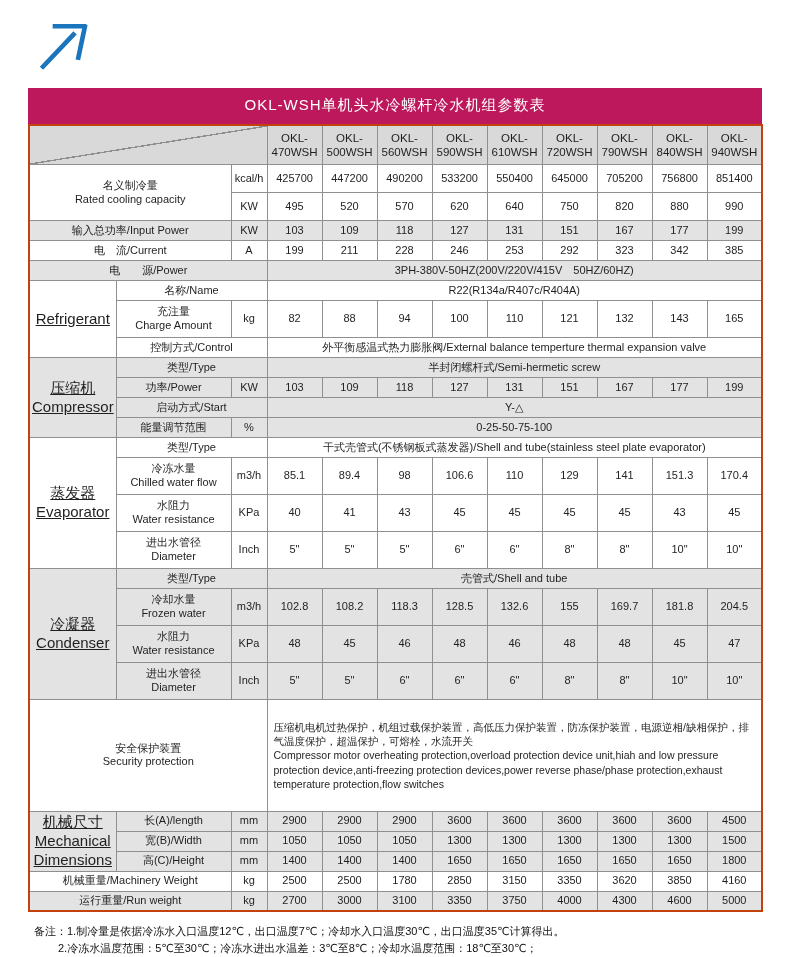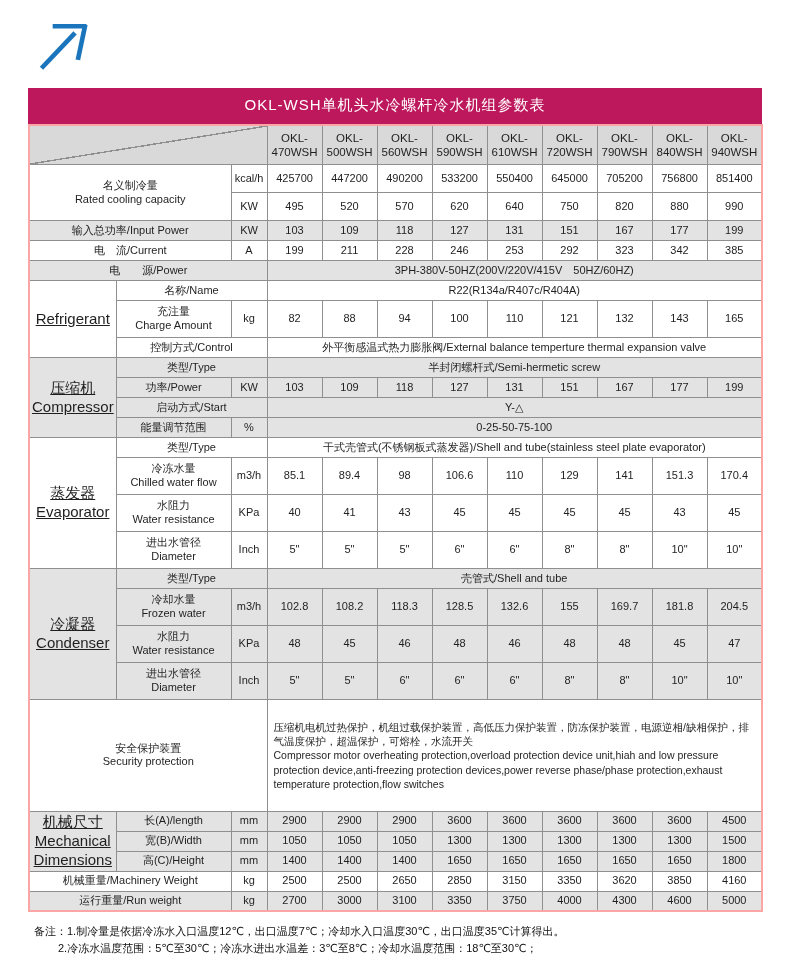--- a/index.html
+++ b/index.html
@@ -19,21 +19,21 @@
 
   
   .banner{
     margin:16px 28px 0;background:#be185d;color:#fff;
     text-align:center;font-size:15px;padding:8px 0 9px;letter-spacing:1px;
   }
 
   
   table{
     border-collapse:collapse;table-layout:fixed;width:734px;margin:0 28px;
-    font-size:11px;border:2px solid #fca5a5;
+    font-size:11px;border:2px solid #c2410c;
   }
   td{
     border:1px solid #8f8f8f;text-align:center;vertical-align:middle;
     padding:1px 2px;line-height:1.25;background:#fff;overflow:hidden;
   }
   tr.gray td{background:#e3e3e3;}
   thead td{background:#d9d9d9;height:36px;font-size:11.5px;}
   tr.h-s{height:20px;}
   tr.h-m{height:28px;}
   tr.h-d{height:37px;}
@@ -442,21 +442,21 @@
           <td>1650</td>
           <td>1800</td>
         </tr>
         <tr class="white h-s">
           <td colspan="2">
             <div>机械重量/Machinery Weight</div>
           </td>
           <td>kg</td>
           <td>2500</td>
           <td>2500</td>
-          <td>2650</td>
+          <td>1780</td>
           <td>2850</td>
           <td>3150</td>
           <td>3350</td>
           <td>3620</td>
           <td>3850</td>
           <td>4160</td>
         </tr>
         <tr class="gray h-s">
           <td colspan="2">
             <div>运行重量/Run weight</div>

